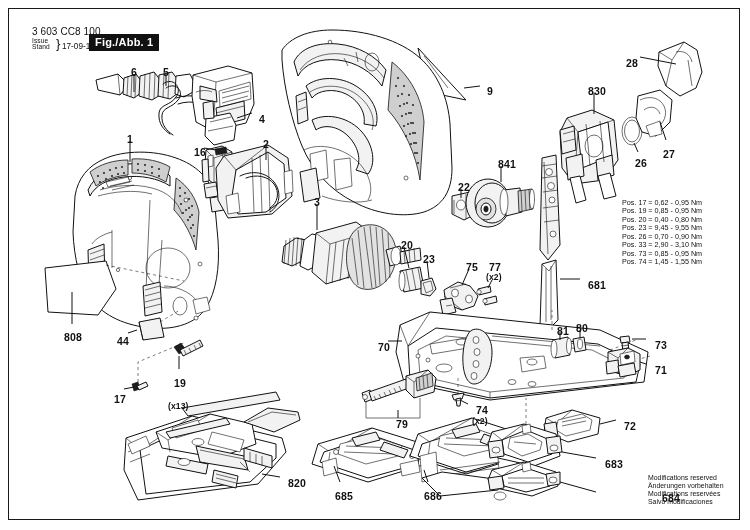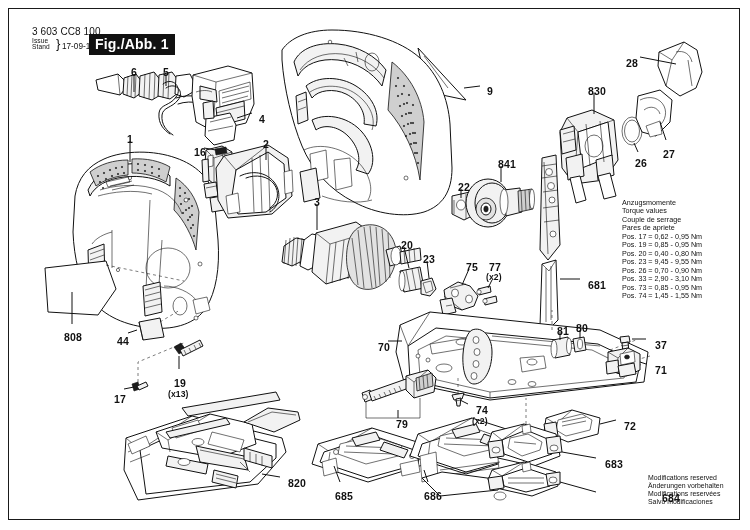--- a/index.html
+++ b/index.html
@@ -4,21 +4,21 @@
 <style>
   html,body{margin:0;padding:0;background:#ffffff;}
   body{font-family:"Liberation Sans",sans-serif;}
   #page{position:relative;width:750px;height:530px;background:#fff;overflow:hidden;}
   #frame{position:absolute;left:8px;top:8px;width:732px;height:512px;border:1px solid #1a1a1a;box-sizing:border-box;}
   .hdr{position:absolute;font-size:8.5px;color:#111;letter-spacing:.1px;white-space:nowrap;}
   #doc-no{left:32px;top:26px;font-size:10px;}
   #issue-blk{left:32px;top:38px;font-size:6.6px;line-height:6.3px;}
   #issue-brace{position:absolute;left:56px;top:37px;font-size:13px;line-height:13px;color:#111;}
   #issue-date{position:absolute;left:62px;top:42px;font-size:8.2px;color:#111;white-space:nowrap;}
-  #fig-badge{position:absolute;left:89px;top:34px;background:#111;color:#fff;font-size:14px;font-weight:bold;
+  #fig-badge{position:absolute;left:89px;top:34px;background:#111;color:#fff;font-size:11px;font-weight:bold;
              padding:2px 6px 3px 6px;letter-spacing:.2px;white-space:nowrap;}
   .cal{position:absolute;font-size:10.5px;font-weight:bold;color:#111;white-space:nowrap;letter-spacing:.1px;}
   .cal.sm{font-size:8.6px;font-weight:bold;}
   .torq{position:absolute;left:622px;top:199px;font-size:7.2px;line-height:8.45px;color:#111;white-space:nowrap;}
   .mods{position:absolute;left:648px;top:474px;font-size:6.9px;line-height:8.1px;color:#111;white-space:nowrap;}
   svg{position:absolute;left:0;top:0;width:750px;height:530px;overflow:visible;}
   .ln{fill:none;stroke:#111;stroke-width:1;stroke-linejoin:round;stroke-linecap:round;}
   .lnt{fill:none;stroke:#111;stroke-width:.6;}
   .fw{fill:#ffffff;stroke:#111;stroke-width:1;stroke-linejoin:round;}
   .fwt{fill:#ffffff;stroke:#111;stroke-width:.6;stroke-linejoin:round;}
@@ -595,44 +595,38 @@
       <div class="cal" style="left: 401px; top: 239px;">20</div>
       <div class="cal" style="left: 423px; top: 253px;">23</div>
       <div class="cal" style="left: 466px; top: 261px;">75</div>
       <div class="cal" style="left: 489px; top: 261px;">77</div>
       <div class="cal sm" style="left: 486px; top: 272px;">(x2)</div>
       <div class="cal" style="left: 588px; top: 279px;">681</div>
       <div class="cal" style="left: 64px; top: 331px;">808</div>
       <div class="cal" style="left: 117px; top: 335px;">44</div>
       <div class="cal" style="left: 114px; top: 393px;">17</div>
       <div class="cal" style="left: 174px; top: 377px;">19</div>
-      <div class="cal sm" style="left: 168px; top: 389px;">(x13)</div>
+      <div class="cal sm" style="left: 168px; top: 401px;">(x13)</div>
       <div class="cal" style="left: 378px; top: 341px;">70</div>
       <div class="cal" style="left: 557px; top: 325px;">81</div>
       <div class="cal" style="left: 576px; top: 322px;">80</div>
-      <div class="cal" style="left: 655px; top: 339px;">37</div>
+      <div class="cal" style="left: 655px; top: 339px;">73</div>
       <div class="cal" style="left: 655px; top: 364px;">71</div>
       <div class="cal" style="left: 396px; top: 418px;">79</div>
       <div class="cal" style="left: 476px; top: 404px;">74</div>
       <div class="cal sm" style="left: 472px; top: 416px;">(x2)</div>
       <div class="cal" style="left: 624px; top: 420px;">72</div>
       <div class="cal" style="left: 288px; top: 477px;">820</div>
       <div class="cal" style="left: 335px; top: 490px;">685</div>
       <div class="cal" style="left: 424px; top: 490px;">686</div>
       <div class="cal" style="left: 605px; top: 458px;">683</div>
       <div class="cal" style="left: 638px; top: 492px; margin-left: 24px;">684</div>
     </div>
 
   <div class="torq">
-    <div id="torque-titles">
-        <div>Anzugsmomente</div>
-        <div>Torque values</div>
-        <div>Couple de serrage</div>
-        <div>Pares de apriete</div>
-      </div>
     <div id="torque-rows">
         <div>Pos. 17 = 0,62 - 0,95 Nm</div>
         <div>Pos. 19 = 0,85 - 0,95 Nm</div>
         <div>Pos. 20 = 0,40 - 0,80 Nm</div>
         <div>Pos. 23 = 9,45 - 9,55 Nm</div>
         <div>Pos. 26 = 0,70 - 0,90 Nm</div>
         <div>Pos. 33 = 2,90 - 3,10 Nm</div>
         <div>Pos. 73 = 0,85 - 0,95 Nm</div>
         <div>Pos. 74 = 1,45 - 1,55 Nm</div>
       </div>

